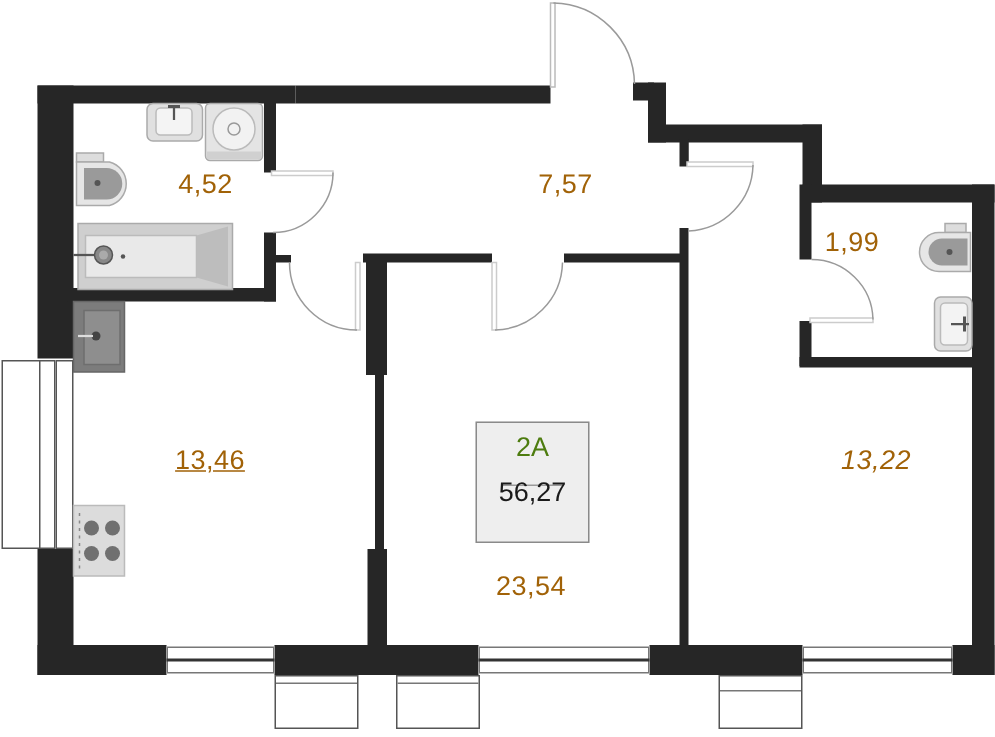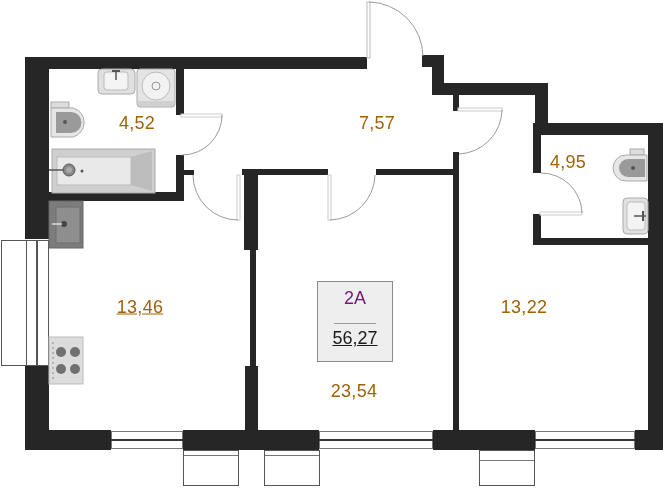--- a/index.html
+++ b/index.html
@@ -2,23 +2,23 @@
 <html><head>
 <meta charset="utf-8">
 <style>
   html, body { margin:0; padding:0; background:#ffffff; }
   body { width:663px; height:491px; position:relative; overflow:hidden; font-family:"Liberation Sans", "DejaVu Sans", sans-serif; }
   .wall { position:absolute; background:#262626; }
   .win { position:absolute; background:#ffffff; border:1px solid #555; box-sizing:border-box; }
   .winline { position:absolute; background:#333; }
   .room-label { position:absolute; font-size:18px; color:#a16207; letter-spacing:0.3px; transform:translate(-50%,-50%); white-space:nowrap; }
   .apt-box { position:absolute; left:317px; top:281px; width:76px; height:81px; background:#eeeeee; border:1px solid #8a8a8a; box-sizing:border-box; text-align:center; }
-  .apt-box .code { position:absolute; left:0; right:0; top:6px; font-size:18px; color:#701a75; }
+  .apt-box .code { position:absolute; left:0; right:0; top:6px; font-size:18px; color:#4d7c0f; }
   .apt-box .sep { position:absolute; left:16px; right:16px; top:41px; height:1px; background:#9a9a9a; }
-  .apt-box .total { position:absolute; left:0; right:0; top:46px; font-size:18px; color:#1a1a1a;text-decoration:underline; }
+  .apt-box .total { position:absolute; left:0; right:0; top:36px; font-size:18px; color:#1a1a1a; }
   svg.overlay { position:absolute; left:0; top:0; width:663px; height:491px; pointer-events:none; }
 </style>
 </head>
 <body>
 
 <div style="position:absolute;left:0;top:0;width:663px;height:491px;">
 
   <div class="wall" style="left:25px;top:57px;width:172px;height:12px;"></div>
   <div class="wall" style="left:197px;top:57px;width:170px;height:12px;"></div>
   <div class="wall" style="left:25px;top:57px;width:24px;height:182px;"></div>
@@ -155,24 +155,24 @@
     <g>
       <rect x="623" y="198" width="25" height="36" rx="4" fill="#e0e0e0" stroke="#aaa"></rect>
       <rect x="627" y="202" width="18" height="28" rx="3" fill="#f3f3f3" stroke="#bbb"></rect>
       <line x1="634" y1="216" x2="646" y2="216" stroke="#555" stroke-width="1.5"></line>
       <line x1="643" y1="211" x2="643" y2="221" stroke="#555" stroke-width="2"></line>
     </g>
   </svg>
 
   <div class="room-label" style="left:137px;top:123px;">4,52</div>
   <div class="room-label" style="left:340px;top:123px;margin-left:37px;">7,57</div>
-  <div class="room-label" style="left:568px;top:162px;">4,95</div>
+  <div class="room-label" style="left:568px;top:162px;">1,99</div>
   <div class="room-label" style="left:140px;top:307px;text-decoration:underline;">13,46</div>
   <div class="room-label" style="left:354px;top:391px;">23,54</div>
-  <div class="room-label" style="left:524px;top:307px;">13,22</div>
+  <div class="room-label" style="left:584px;top:307px;font-style:italic;">13,22</div>
 
   <div class="apt-box">
     <div class="code">2A</div>
     <div class="sep"></div>
     <div class="total">56,27</div>
   </div>
 
 </div>
 
 </body></html>

